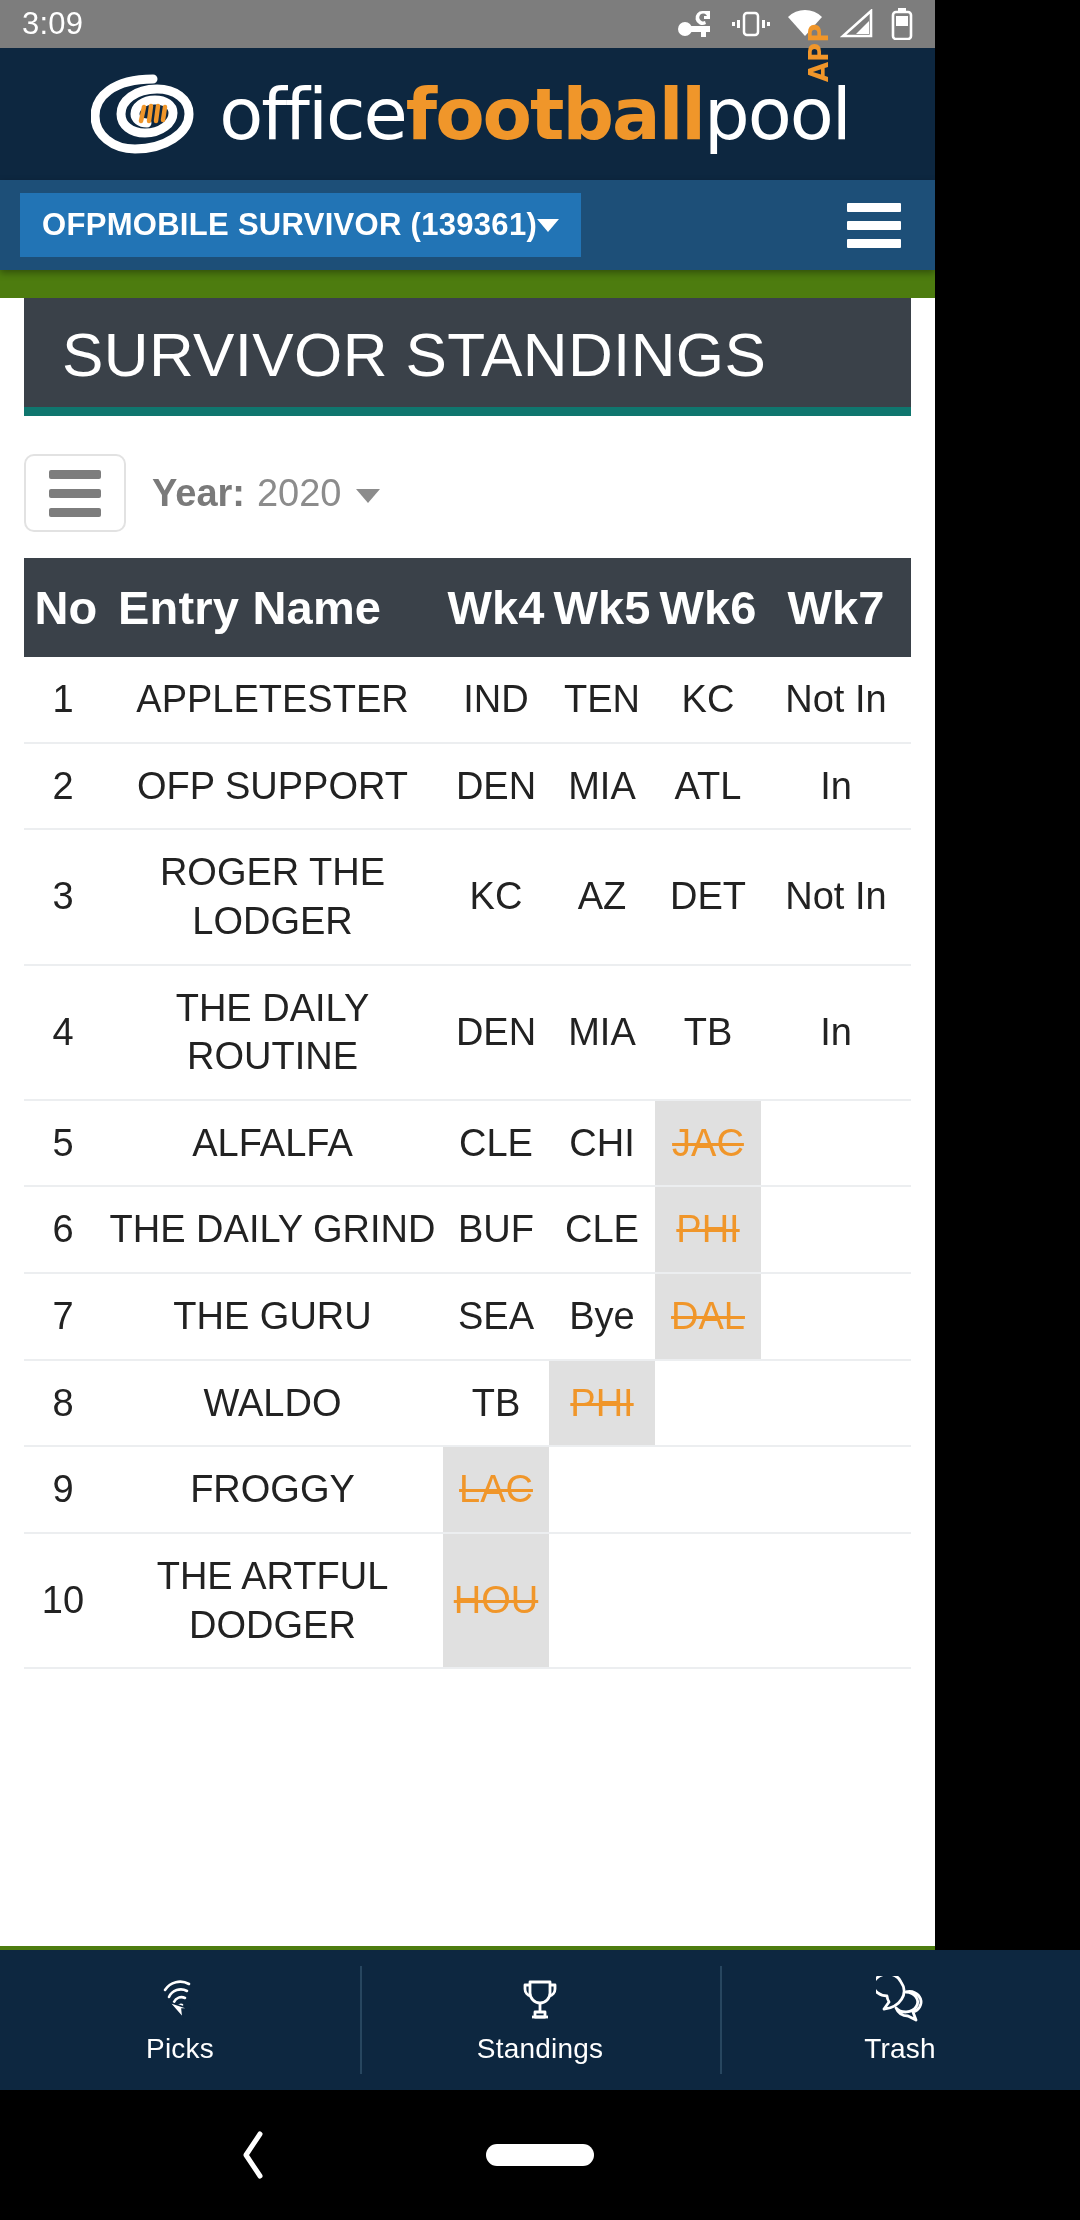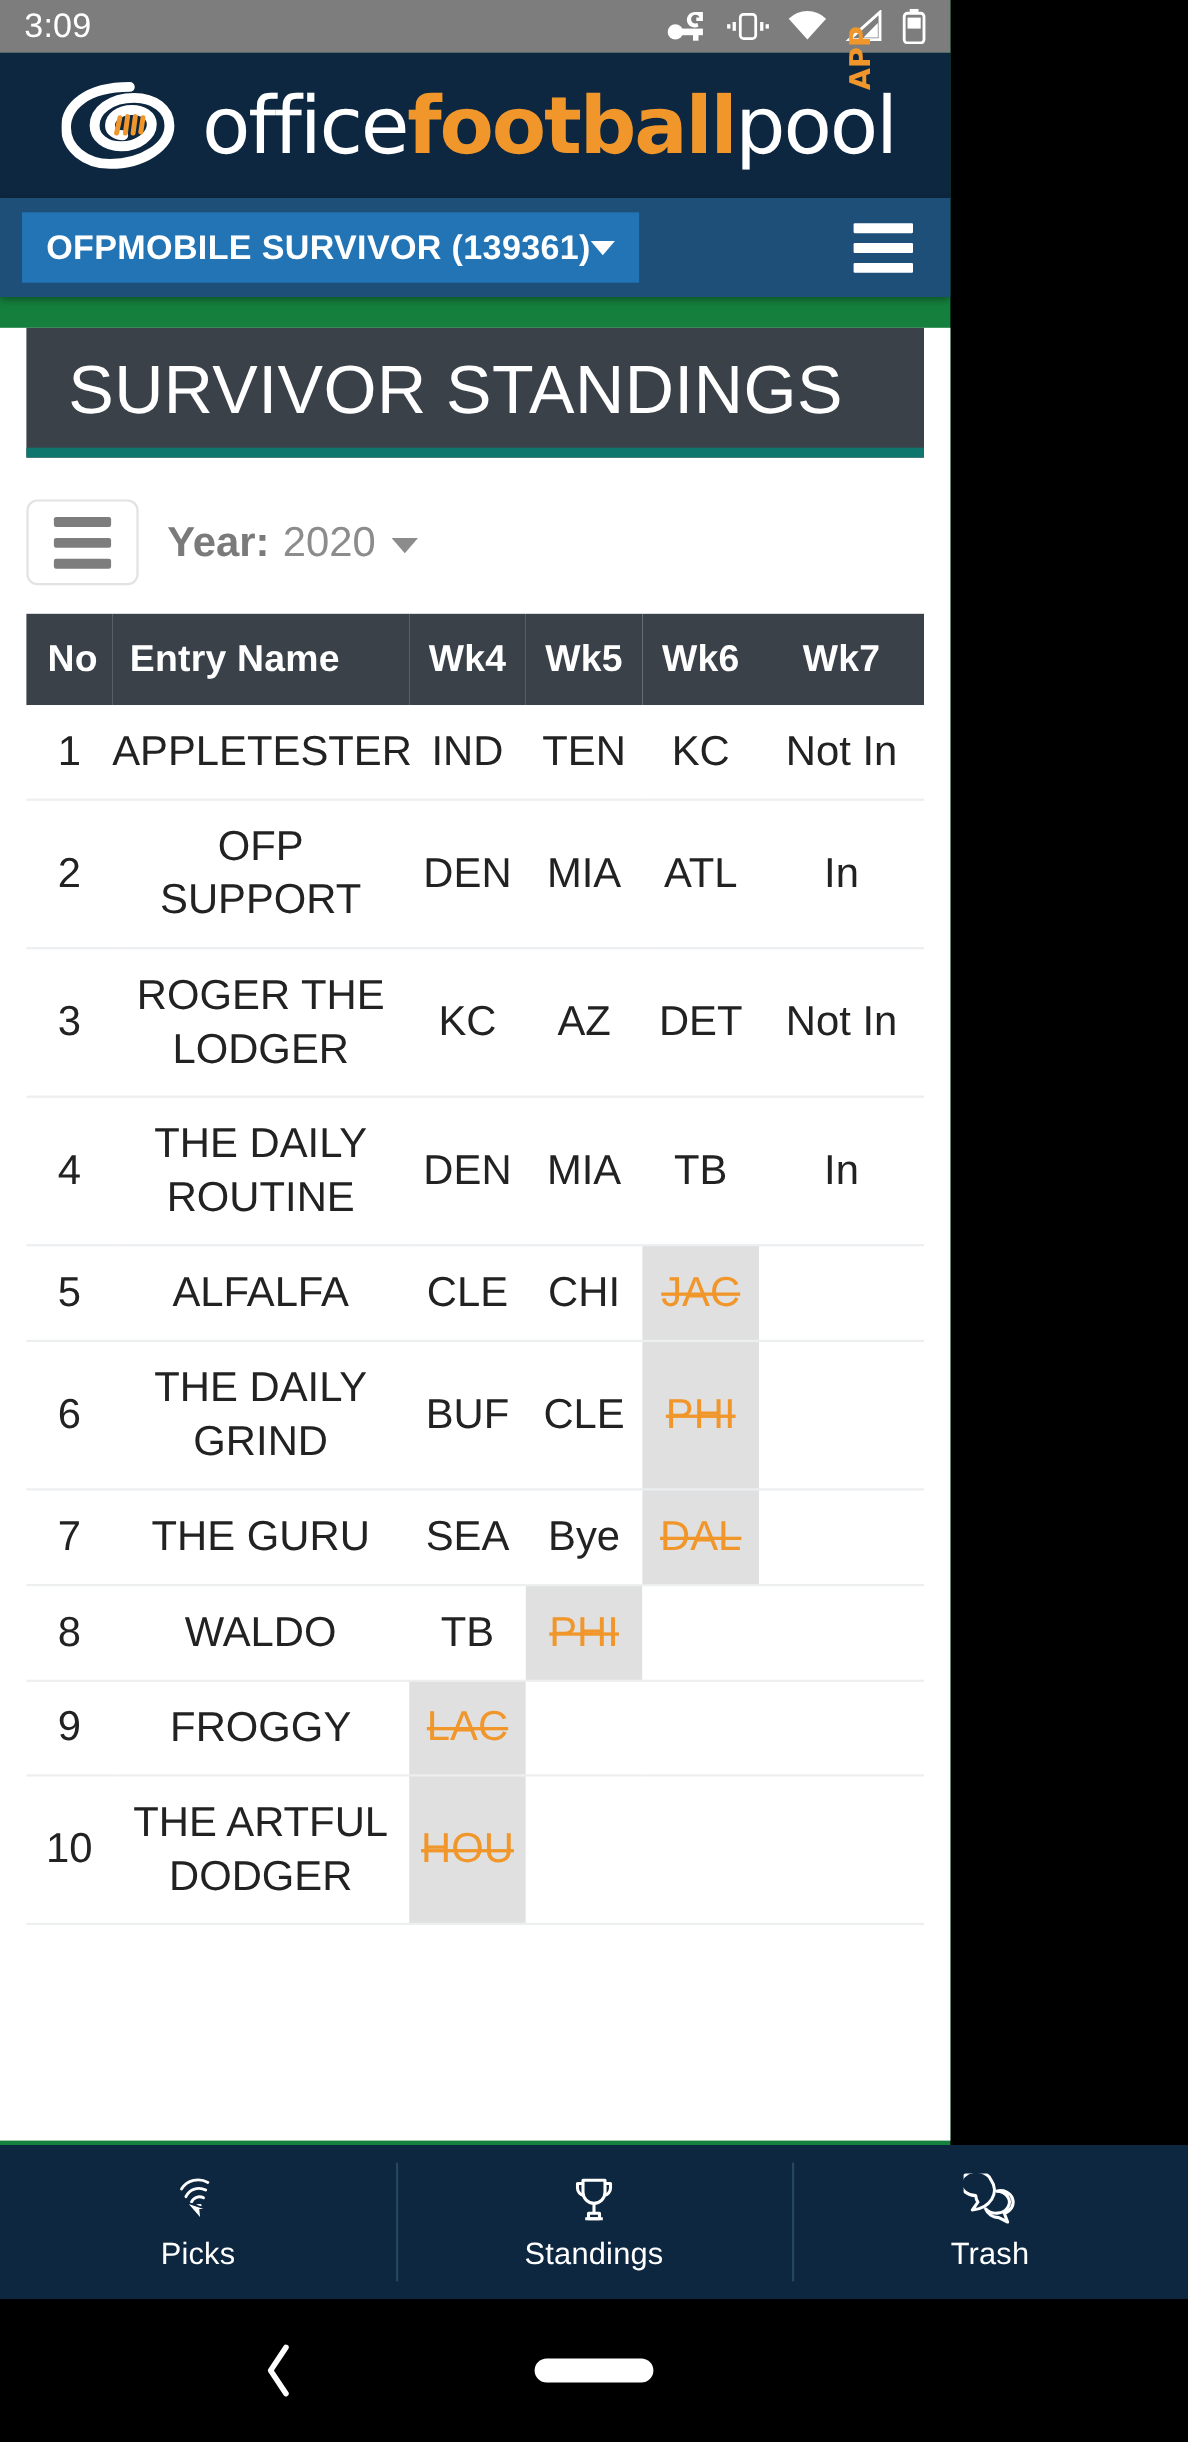--- a/index.html
+++ b/index.html
@@ -2,21 +2,21 @@
 <html><head>
 <meta charset="utf-8">
 <style>
   * { margin:0; padding:0; box-sizing:border-box; }
   html,body {
     width:1080px; height:2220px;
     background:#000;
     font-family:"Liberation Sans", sans-serif;
     overflow:hidden;
   }
-  #screen { width:864px; height:2220px; position:relative; background:#15803d; }
+  #screen { width:935px; height:2220px; position:relative; background:#4d7c0f; }
 
   
   .statusbar{
     height:48px; background:#7d7d7d; display:flex; align-items:center;
     justify-content:space-between; padding:0 22px; color:#fff;
   }
   .sb-time{ font-size:31px; letter-spacing:.2px; }
   .sb-icons{ display:flex; align-items:center; gap:17px; }
   .sb-icons svg{ display:block; }
 
@@ -83,21 +83,21 @@
   .year-value{ color:#8c8c8c; font-size:38px; font-weight:400; }
   .caret-gray{
     width:0;height:0;border-left:12px solid transparent;
     border-right:12px solid transparent;border-top:14px solid #8c8c8c;
     margin-left:2px; margin-top:6px;
   }
 
   
   .tbl{ margin:0 24px; width:calc(100% - 48px); border-collapse:collapse; table-layout:fixed; }
   .tbl thead th{
-    background:#3a4149; color:#fff; font-size:34px; font-weight:700;
+    background:#3a4149; color:#fff; font-size:47px; font-weight:700;
     padding:22px 0; text-align:center; letter-spacing:.2px;
   }
   .tbl thead th.c-no{ width:78px; text-align:center; padding-left:6px;}
   .tbl thead th.c-name{ text-align:left; padding-left:16px; }
   .tbl thead th.c-wk{ width:106px; }
   .tbl thead th.c-wk7{ width:150px; }
 
   .tbl tbody td{
     border-bottom:2px solid #eceef0; font-size:38px; color:#222;
     padding:18px 0; text-align:center; vertical-align:middle;

